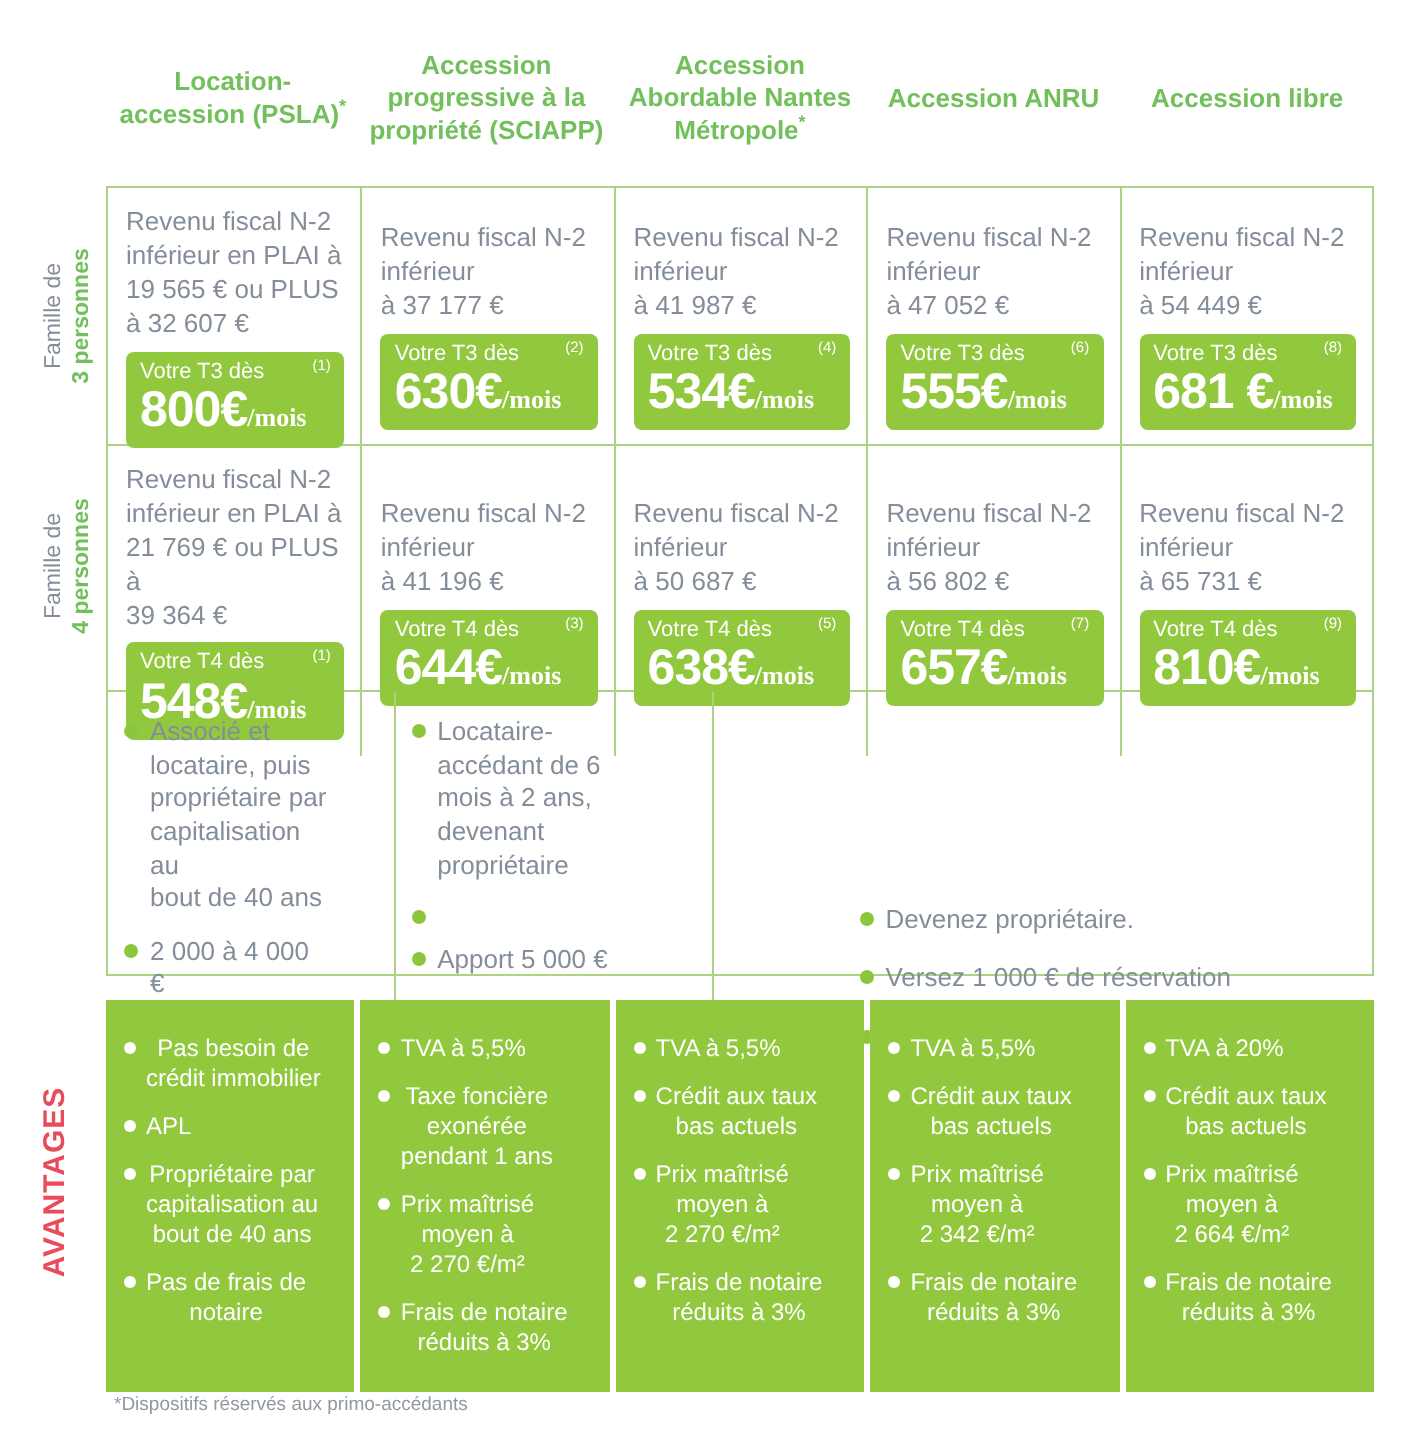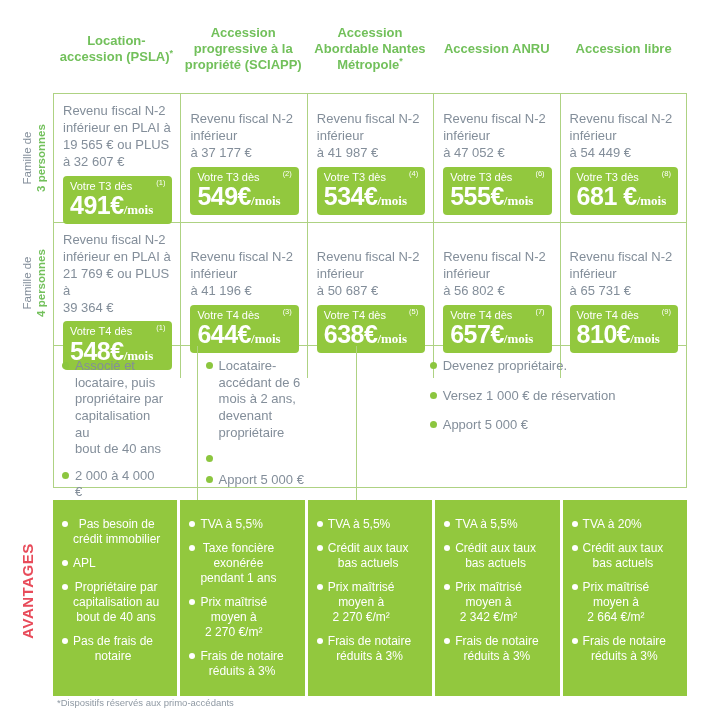--- a/index.html
+++ b/index.html
@@ -27,21 +27,21 @@
   .badge{background:var(--green-badge);border-radius:4px;color:#fff;padding:4px 7px 6px;margin-top:5px;}
   .badge-top{display:flex;justify-content:space-between;align-items:flex-start;font-size:11px;line-height:1.1;}
   .badge-sup{font-size:7.5px;margin-top:-1px;}
   .badge-price{font-weight:700;font-size:25px;line-height:1;letter-spacing:-0.5px;margin-top:1px;}
   .badge-price .per{font-size:13px;letter-spacing:0;font-family:Liberation Serif, serif;}
   
   ul{list-style:none;}
   .cond{justify-content:flex-start;padding:12px 6px 8px 8px;}
   .cond li{display:flex;gap:6px;color:var(--grey-text);font-size:13px;line-height:1.28;margin-bottom:10px;white-space:pre-line;}
   .dot{width:7px;height:7px;border-radius:50%;background:var(--green-bullet);flex:none;margin-top:4px;}
-  .merged{align-items:flex-start;justify-content:center;display:flex;flex-direction:row;margin-left:17px;}
+  .merged{align-items:flex-end;justify-content:center;display:flex;flex-direction:row;margin-left:17px;}
   .merged ul{width:auto;}
   .merged li{margin-bottom:13px;}
   .merged li:last-child{margin-bottom:0;}
   
   .avantages{position:absolute;left:53px;top:500px;width:634px;height:183px;display:grid;grid-template-columns:repeat(5,1fr);gap:3px;}
   .avcell{background:var(--green-badge);padding:17px 6px 8px 9px;}
   .avcell li{display:flex;gap:5px;color:#fff;font-weight:400;font-size:12px;line-height:1.25;margin-bottom:9px;white-space:pre-line;text-align:center;}
   .avcell .dot{background:#fff;width:6px;height:6px;margin-top:4px;}
   
   .rot{position:absolute;transform:rotate(-90deg);text-align:center;line-height:14px;font-size:11.5px;}
@@ -91,33 +91,33 @@
       <div class="cell">
         <p class="income">Revenu fiscal N-2
 inférieur en PLAI à
 19 565 € ou PLUS
 à 32 607 €</p>
         <div class="badge">
           <div class="badge-top">
               <span>Votre T3 dès</span>
               <span class="badge-sup">(1)</span>
             </div>
-          <div class="badge-price"><span>491€</span><span class="per">/mois</span></div>
+          <div class="badge-price"><span>800€</span><span class="per">/mois</span></div>
         </div>
       </div>
       <div class="cell">
         <p class="income">Revenu fiscal N-2
 inférieur
 à 37 177 €</p>
         <div class="badge">
           <div class="badge-top">
               <span>Votre T3 dès</span>
               <span class="badge-sup">(2)</span>
             </div>
-          <div class="badge-price"><span>549€</span><span class="per">/mois</span></div>
+          <div class="badge-price"><span>630€</span><span class="per">/mois</span></div>
         </div>
       </div>
       <div class="cell">
         <p class="income">Revenu fiscal N-2
 inférieur
 à 41 987 €</p>
         <div class="badge">
           <div class="badge-top">
               <span>Votre T3 dès</span>
               <span class="badge-sup">(4)</span>

